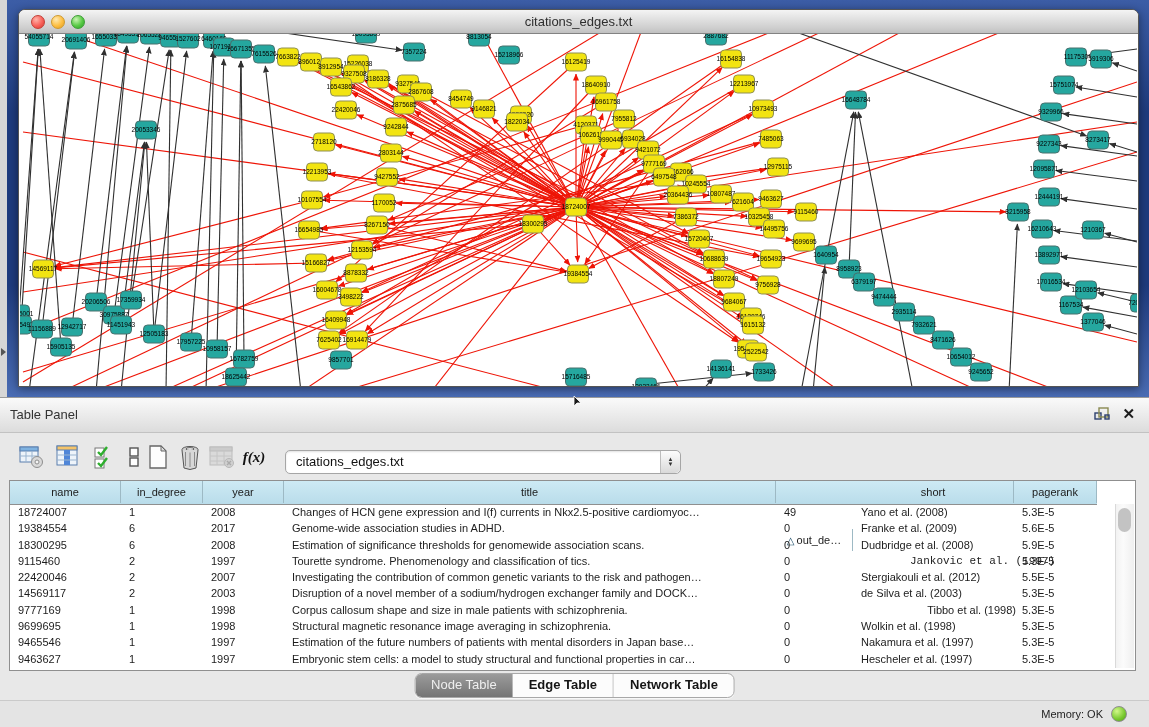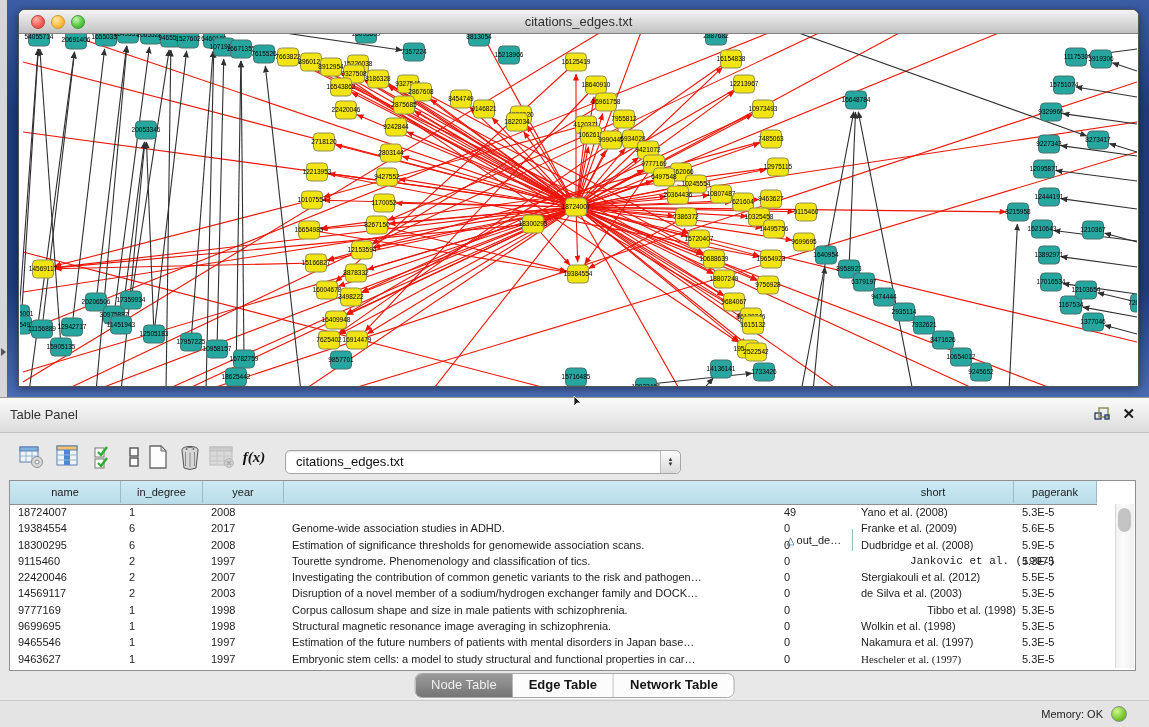--- a/index.html
+++ b/index.html
@@ -636,29 +636,31 @@
             <span>▼</span>
           </span>
       </div>
     </div>
 
     <div class="dtable">
       <div class="thead" id="thead">
           <div class="th" style="left: 0px; width: 111px;">name</div>
           <div class="th" style="left: 111px; width: 82px;">in_degree</div>
           <div class="th" style="left: 193px; width: 81px;">year</div>
+          <div class="th" style="left: 274px; width: 492px;">title</div>
           <div class="th" style="left: 766px; width: 77px; margin-top: 48px;"><span class="sort">△</span>out_de…</div>
           <div class="th" style="left: 843px; width: 161px;">short</div>
           <div class="th" style="left: 1004px; width: 83px;">pagerank</div>
         </div>
       <div class="tbody" id="tbody">
           <div class="tr">
             <div class="td" style="left: 0px; width: 111px;">18724007</div>
             <div class="td" style="left: 111px; width: 82px;">1</div>
             <div class="td" style="left: 193px; width: 81px;">2008</div>
+            <div class="td" style="left: 274px; width: 492px;">Changes of HCN gene expression and I(f) currents in Nkx2.5-positive cardiomyoc…</div>
             <div class="td" style="left: 766px; width: 77px;">49</div>
             <div class="td" style="left: 843px; width: 161px;">Yano et al. (2008)</div>
             <div class="td" style="left: 1004px; width: 83px;">5.3E-5</div>
           </div>
           <div class="tr">
             <div class="td" style="left: 0px; width: 111px;">19384554</div>
             <div class="td" style="left: 111px; width: 82px;">6</div>
             <div class="td" style="left: 193px; width: 81px;">2017</div>
             <div class="td" style="left: 274px; width: 492px;">Genome-wide association studies in ADHD.</div>
             <div class="td" style="left: 766px; width: 77px;">0</div>
@@ -727,21 +729,21 @@
             <div class="td" style="left: 766px; width: 77px;">0</div>
             <div class="td" style="left: 843px; width: 161px;">Nakamura et al. (1997)</div>
             <div class="td" style="left: 1004px; width: 83px;">5.3E-5</div>
           </div>
           <div class="tr">
             <div class="td" style="left: 0px; width: 111px;">9463627</div>
             <div class="td" style="left: 111px; width: 82px;">1</div>
             <div class="td" style="left: 193px; width: 81px;">1997</div>
             <div class="td" style="left: 274px; width: 492px;">Embryonic stem cells: a model to study structural and functional properties in car…</div>
             <div class="td" style="left: 766px; width: 77px;">0</div>
-            <div class="td" style="left: 843px; width: 161px; font-family: Liberation Serif, serif;">Hescheler et al. (1997)</div>
+            <div class="td" style="left: 843px; width: 161px;">Hescheler et al. (1997)</div>
             <div class="td" style="left: 1004px; width: 83px;">5.3E-5</div>
           </div>
         </div>
       <div class="vscroll">
         <div class="vthumb"></div>
       </div>
     </div>
 
     <div class="tabbar" id="tabbar">
         <span class="seg active">Node Table</span>

